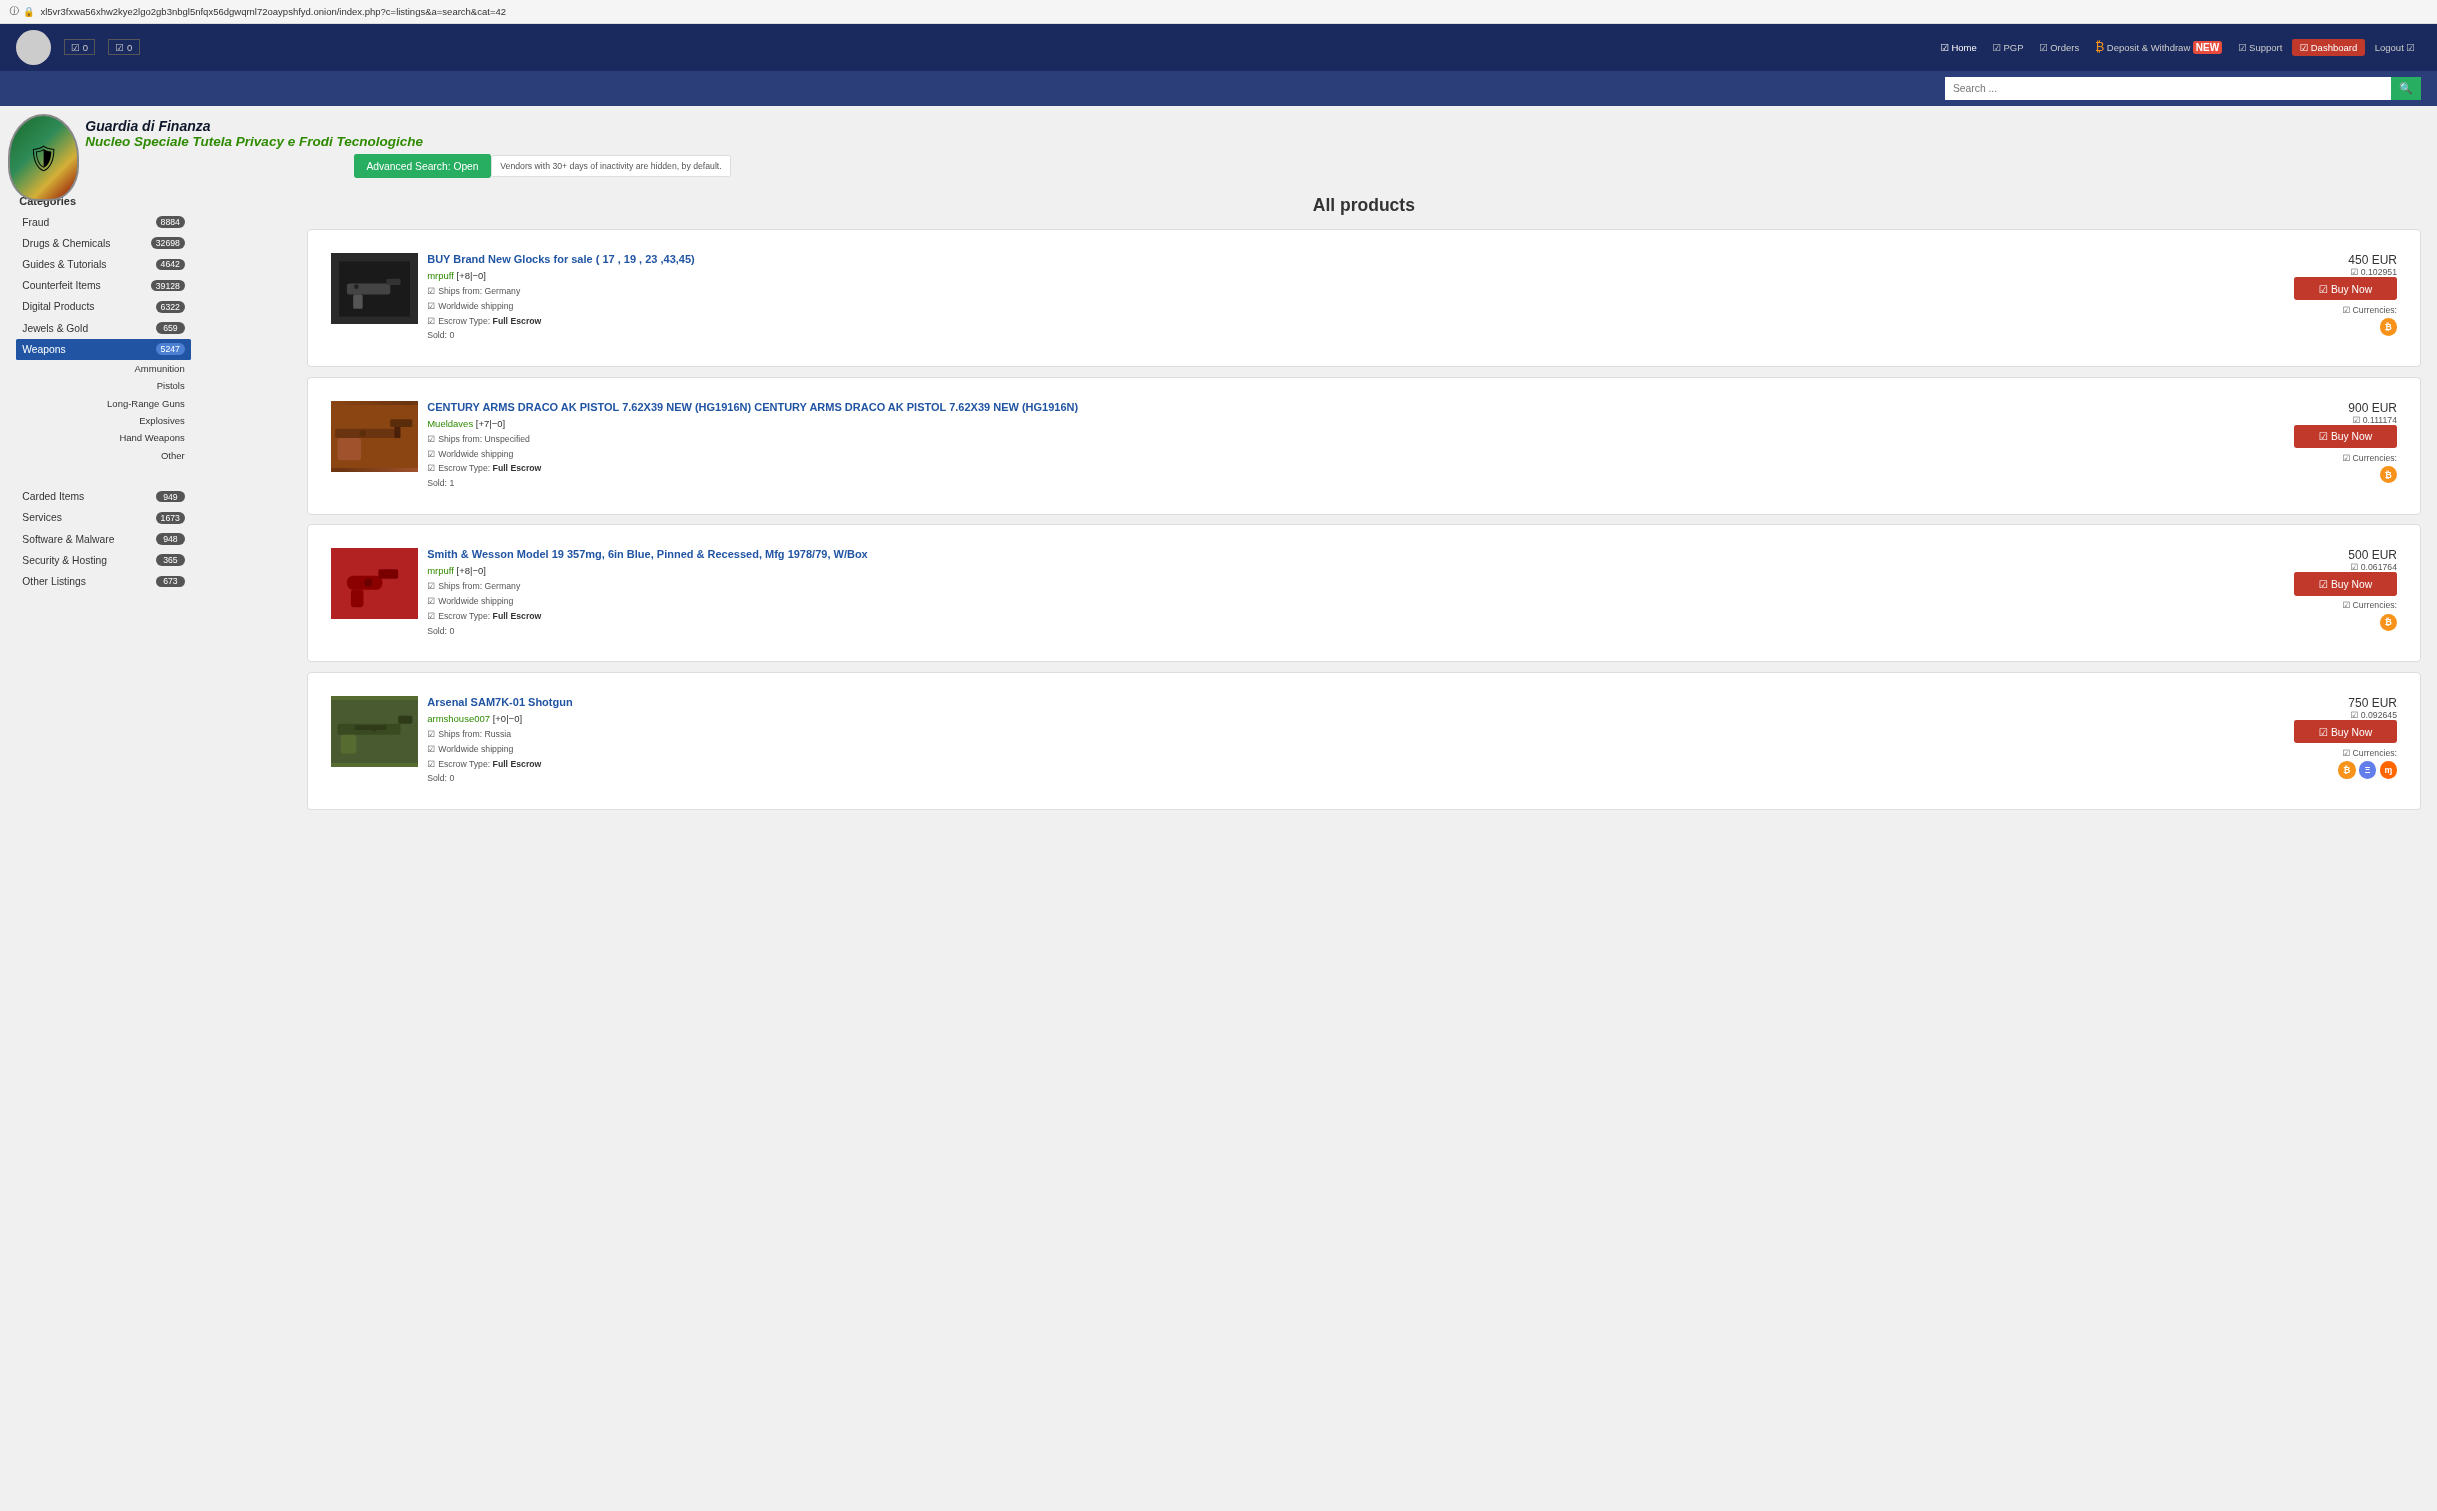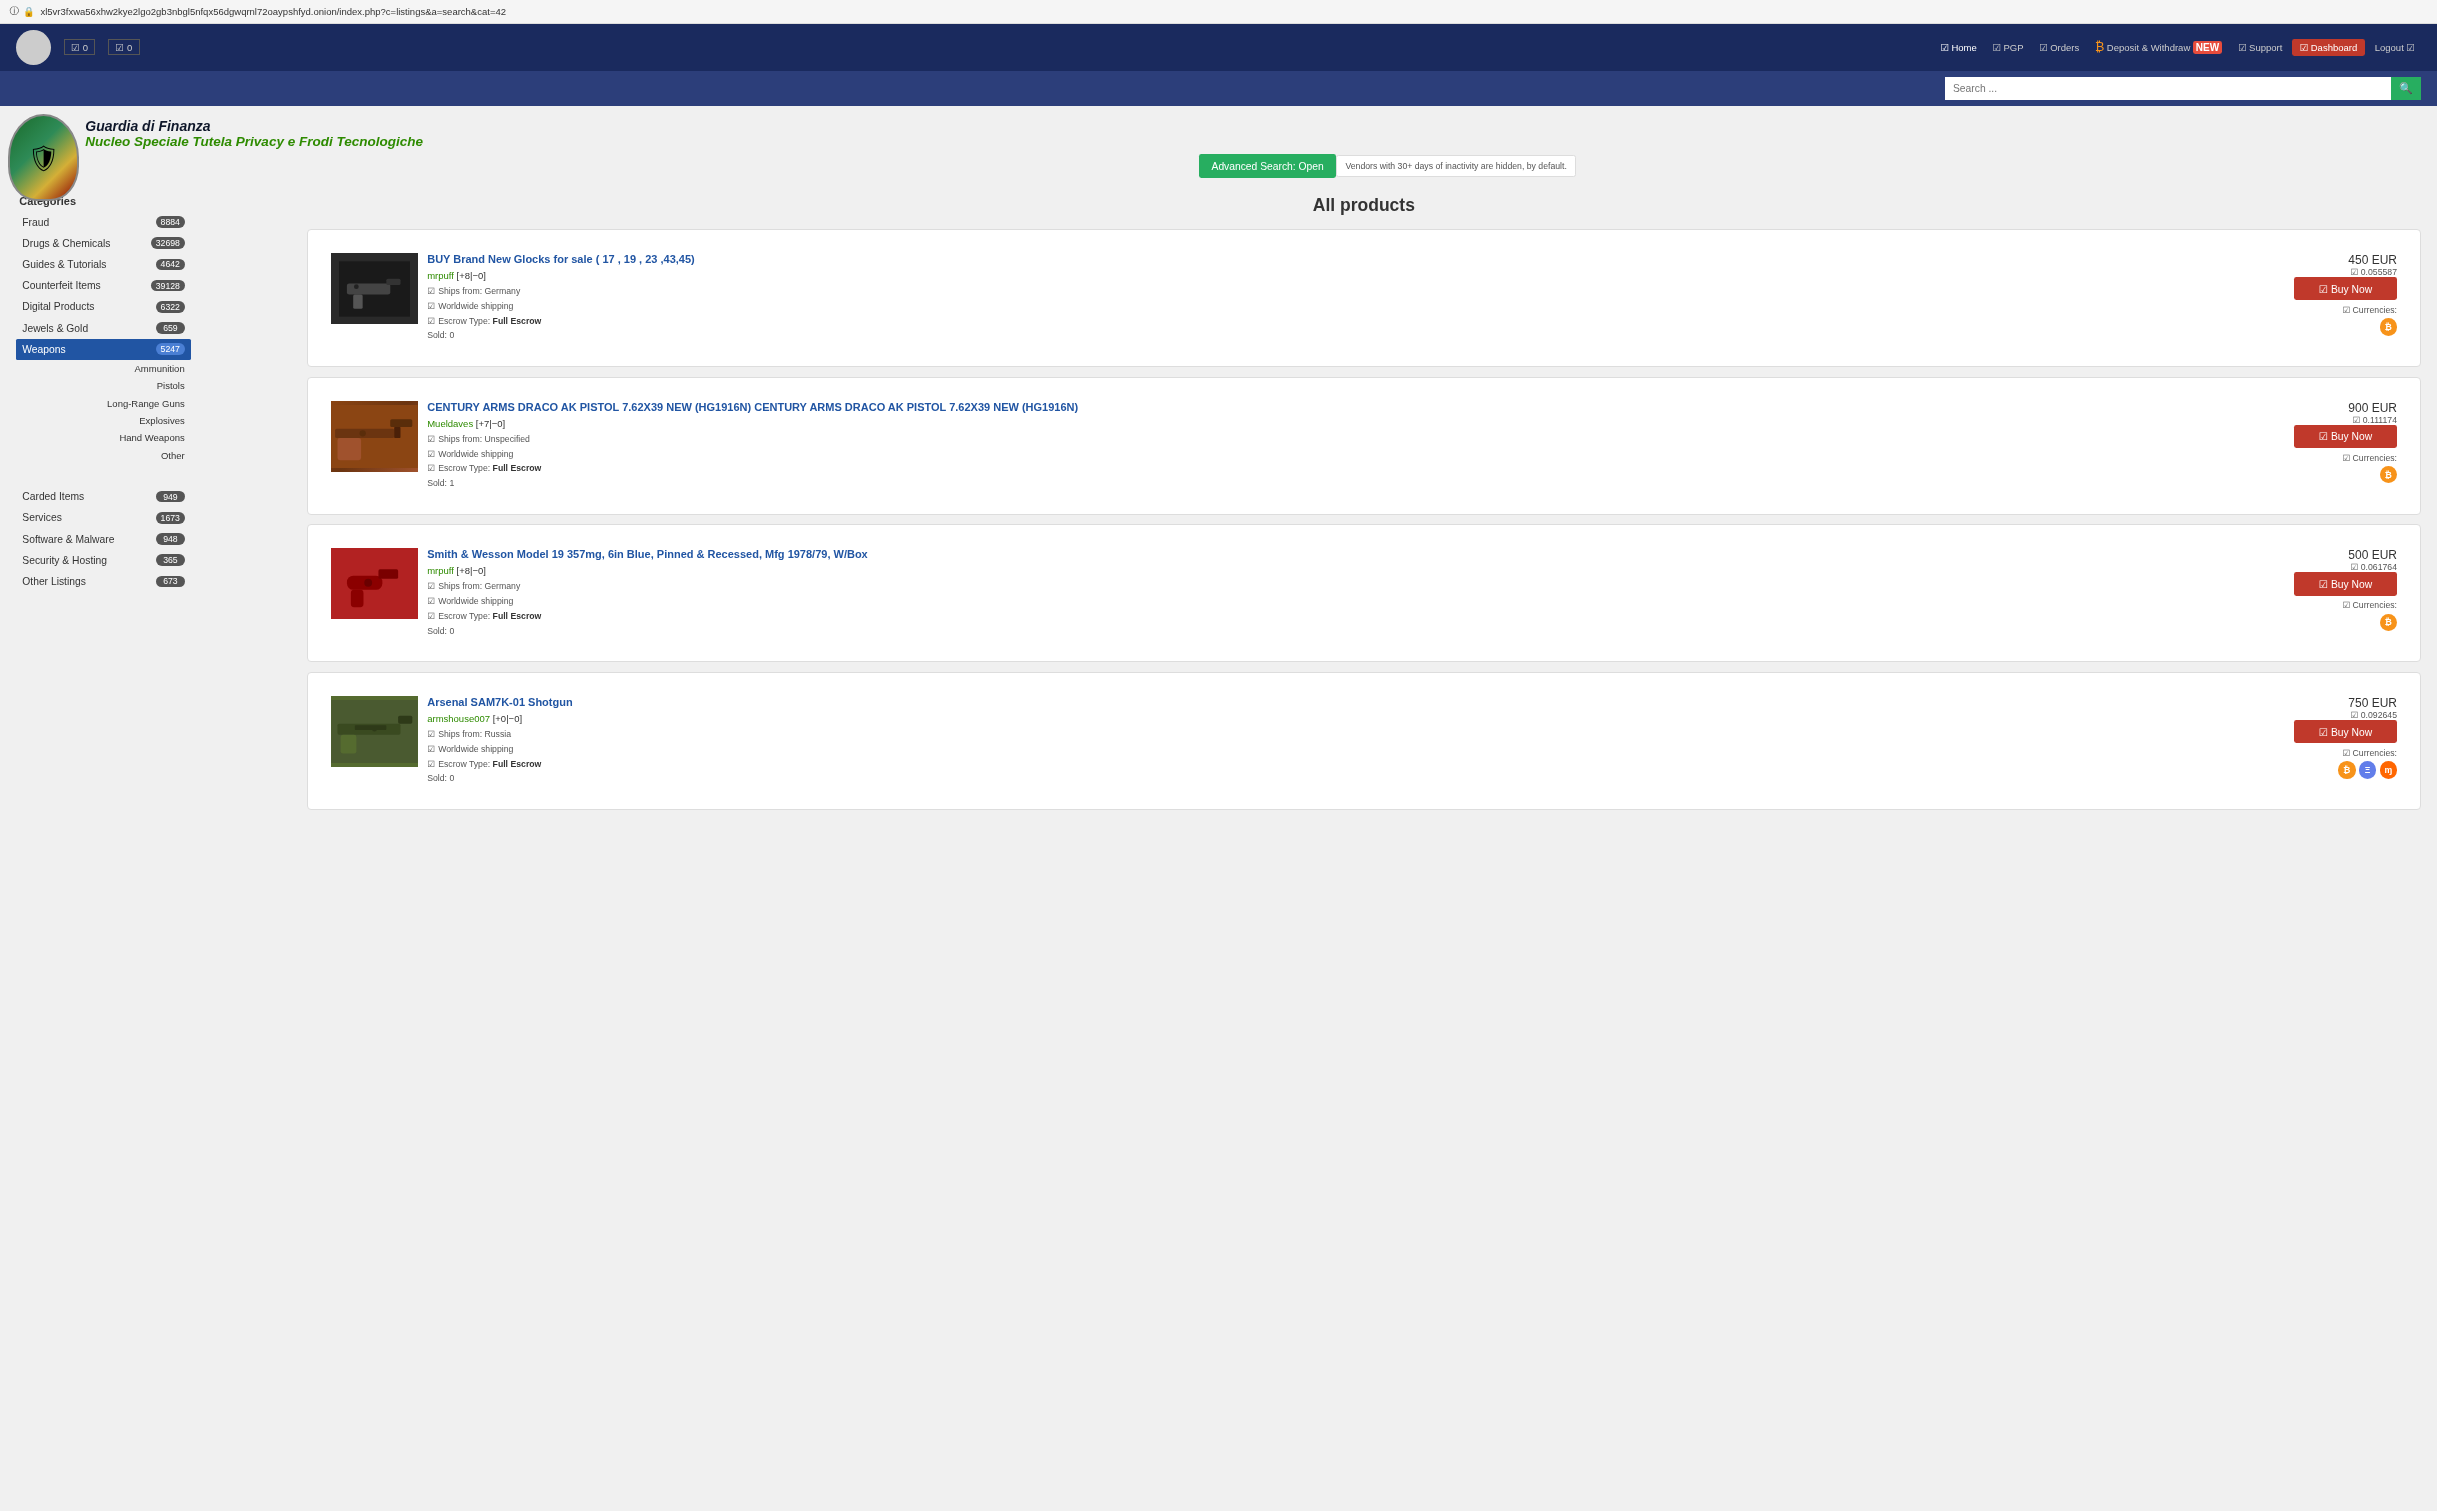--- a/index.html
+++ b/index.html
@@ -350,21 +350,21 @@
       <span>Security &amp; Hosting</span>
       <span class="cat-badge">365</span>
     </div>
     <div class="cat-item">
       <span>Other Listings</span>
       <span class="cat-badge">673</span>
     </div>
   </div>
 
   <div class="content-area" style="margin-top:40px;">
-    <div style="display:flex; justify-content:center; align-items:center; margin-bottom:8px;margin-left:47px;">
+    <div style="display:flex; justify-content:flex-start; align-items:center; margin-bottom:8px;margin-left:47px;">
       <button class="adv-search-btn">Advanced Search: Open</button>
       <div class="vendor-notice">Vendors with 30+ days of inactivity are hidden, by default.</div>
     </div>
 
     <h2 class="products-header">All products</h2>
 
     <div class="product-card">
       <div class="product-img dark">
         <svg width="71" height="56" viewBox="0 0 90 70">
           <rect width="90" height="70" fill="#1a1a1a"></rect>
@@ -381,21 +381,21 @@
         </div>
         <div class="product-meta">
           <div><span class="label-icon">☑</span>Ships from: Germany</div>
           <div><span class="label-icon">☑</span>Worldwide shipping</div>
           <div><span class="label-icon">☑</span>Escrow Type: <span class="escrow-bold">Full Escrow</span></div>
           <div>Sold: 0</div>
         </div>
       </div>
       <div class="product-price-col">
         <div class="price-eur">450 EUR</div>
-        <div class="price-btc">☑ 0.055587</div>
+        <div class="price-btc">☑ 0.102951</div>
         <button class="buy-btn">☑ Buy Now</button>
         <div class="currencies-label">☑ Currencies:</div>
         <div class="crypto-icons">
           <div class="crypto-icon btc">₿</div>
         </div>
       </div>
     </div>
 
     <div class="product-card">
       <div class="product-img wood">

